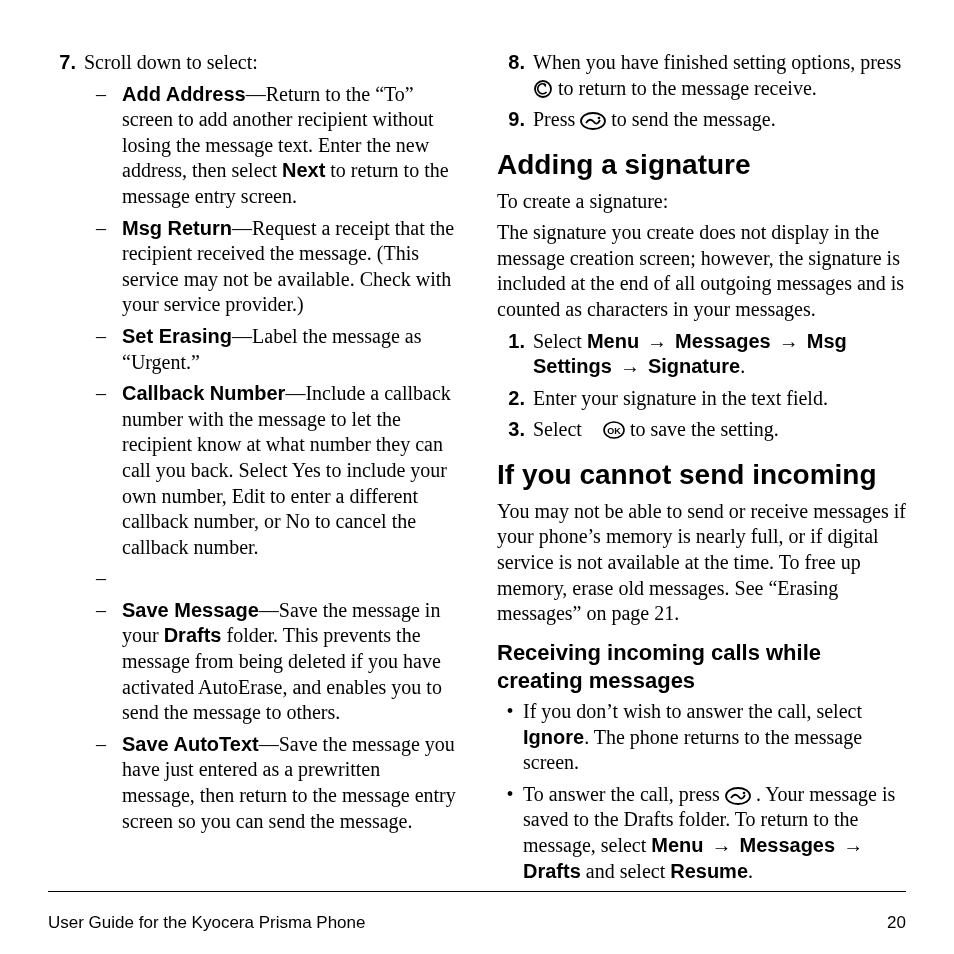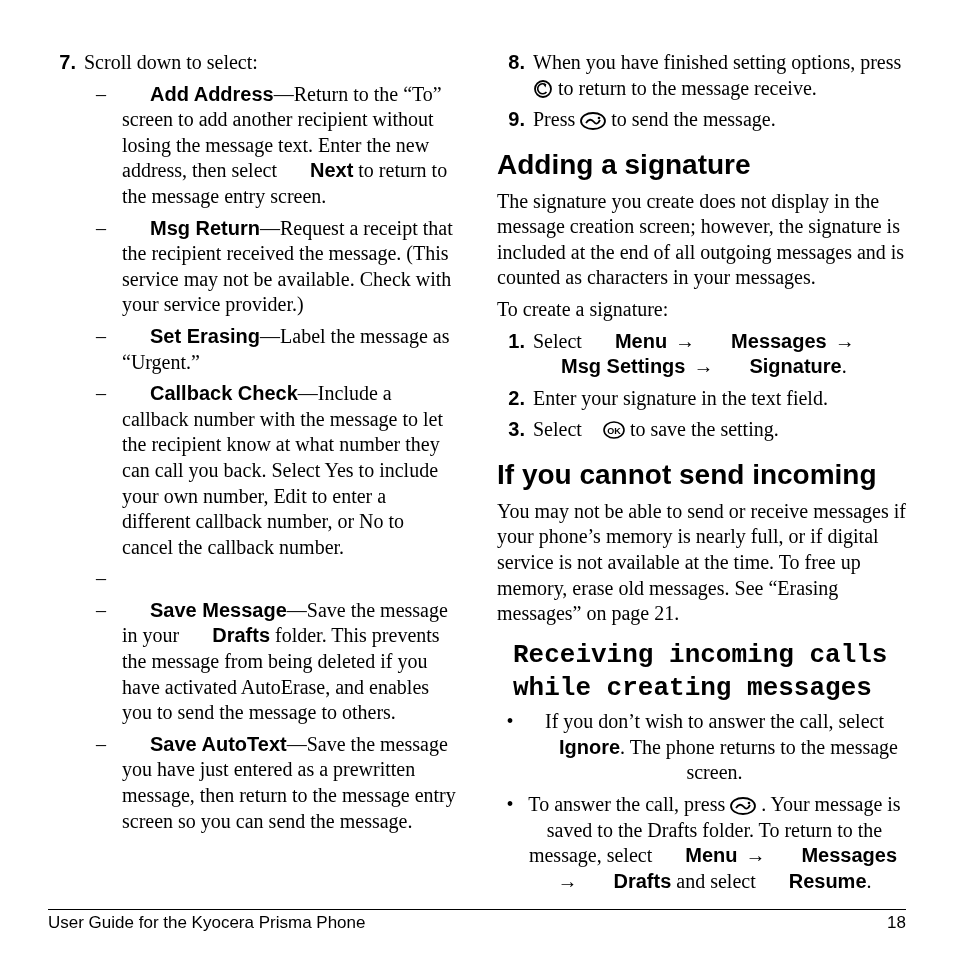--- a/index.html
+++ b/index.html
@@ -20,33 +20,33 @@
   }
   .cols {
     display: flex;
     gap: 40px;
     height: 850px;
   }
   .col {
     flex: 1 1 0;
     min-width: 0;
   }
-  .sans-b { font-family: Arial, Helvetica, sans-serif; font-weight: bold; margin-left: 28px; }
+  .sans-b { font-family: Arial, Helvetica, sans-serif; font-weight: bold; }
 
   h2 {
     font-family: Arial, Helvetica, sans-serif;
     font-weight: bold;
     font-size: 28px;
     margin: 14px 0 6px 0;
   }
   h3 {
-    font-family: Liberation Mono, monospace;
+    font-family: Liberation Sans, sans-serif;
     font-weight: bold;
-    font-size: 26px;
-    margin: 12px 0 4px 16px;
+    font-size: 22px;
+    margin: 12px 0 4px 0;
   }
 
   
   .numitem {
     display: flex;
     margin: 0 0 6px 0;
   }
   .numitem .num {
     font-family: Arial, Helvetica, sans-serif;
     font-weight: bold;
@@ -70,21 +70,21 @@
 
   
   .bulitem {
     display: flex;
     margin: 0 0 6px 0;
   }
   .bulitem .dot {
     min-width: 26px;
     text-align: center;
   }
-  .bulitem .body { flex: 1; text-align: center; }
+  .bulitem .body { flex: 1; }
 
   p.para { margin: 4px 0 6px 0; }
 
   .arrow { padding: 0 3px; }
 
   
   .icon {
     display: inline-block;
     vertical-align: -4px;
     width: 26px;
@@ -104,21 +104,21 @@
     margin-left: 16px;
   }
 
   
   .footer {
     position: absolute;
     bottom: 20px;
     left: 48px;
     right: 48px;
     border-top: 1.5px solid #000;
-    padding-top: 2px;
+    padding-top: 20px;
     font-family: Arial, Helvetica, sans-serif;
     font-size: 17px;
     display: flex;
     justify-content: space-between;
   }
 </style>
 </head>
 <body>
 
 <div class="page">
@@ -148,21 +148,21 @@
       <div class="subitem">
         <div class="dash">–</div>
         <div class="body">
           <span class="sans-b">Set Erasing</span><span>—Label the message as “Urgent.”</span>
         </div>
       </div>
 
       <div class="subitem">
         <div class="dash">–</div>
         <div class="body">
-          <span class="sans-b">Callback Check</span><span>—Include a callback number with the message to let the recipient know at what number they can call you back. Select Yes to include your own number, Edit to enter a different callback number, or No to cancel the callback number.</span>
+          <span class="sans-b">Callback Number</span><span>—Include a callback number with the message to let the recipient know at what number they can call you back. Select Yes to include your own number, Edit to enter a different callback number, or No to cancel the callback number.</span>
         </div>
       </div>
 
       <div class="subitem">
         <div class="dash">–</div>
       </div>
 
       <div class="subitem">
         <div class="dash">–</div>
         <div class="body">
@@ -205,22 +205,22 @@
                 <ellipse cx="13" cy="9" rx="12" ry="8" fill="none" stroke="#000" stroke-width="1.8"></ellipse>
                 <path d="M6 11 Q10 5 14 10 Q17 14 20 8" fill="none" stroke="#000" stroke-width="1.8"></path>
                 <circle cx="19" cy="6" r="1.3" fill="#000"></circle>
               </svg>
           </span>
           <span> to send the message.</span>
         </div>
       </div>
 
       <h2>Adding a signature</h2>
+      <p class="para">To create a signature:</p>
       <p class="para">The signature you create does not display in the message creation screen; however, the signature is included at the end of all outgoing messages and is counted as characters in your messages.</p>
-      <p class="para">To create a signature:</p>
 
       <div class="numitem">
         <div class="num">1.</div>
         <div class="body">
           <span>Select </span>
           <span class="sans-b">Menu</span><span class="arrow"> → </span><span class="sans-b">Messages</span><span class="arrow"> → </span><span class="sans-b">Msg Settings</span><span class="arrow"> → </span><span class="sans-b">Signature</span><span>.</span>
         </div>
       </div>
 
       <div class="numitem">
@@ -267,15 +267,15 @@
           </span>
           <span> . Your message is saved to the Drafts folder. To return to the message, select </span><span class="sans-b">Menu</span><span class="arrow"> → </span><span class="sans-b">Messages</span><span class="arrow"> → </span><span class="sans-b">Drafts</span><span> and select </span><span class="sans-b">Resume</span><span>.</span>
         </div>
       </div>
 
     </div>
   </div>
 
   <div class="footer">
     <span>User Guide for the Kyocera Prisma Phone</span>
-    <span>18</span>
+    <span>20</span>
   </div>
 </div>
 
 </body></html>

